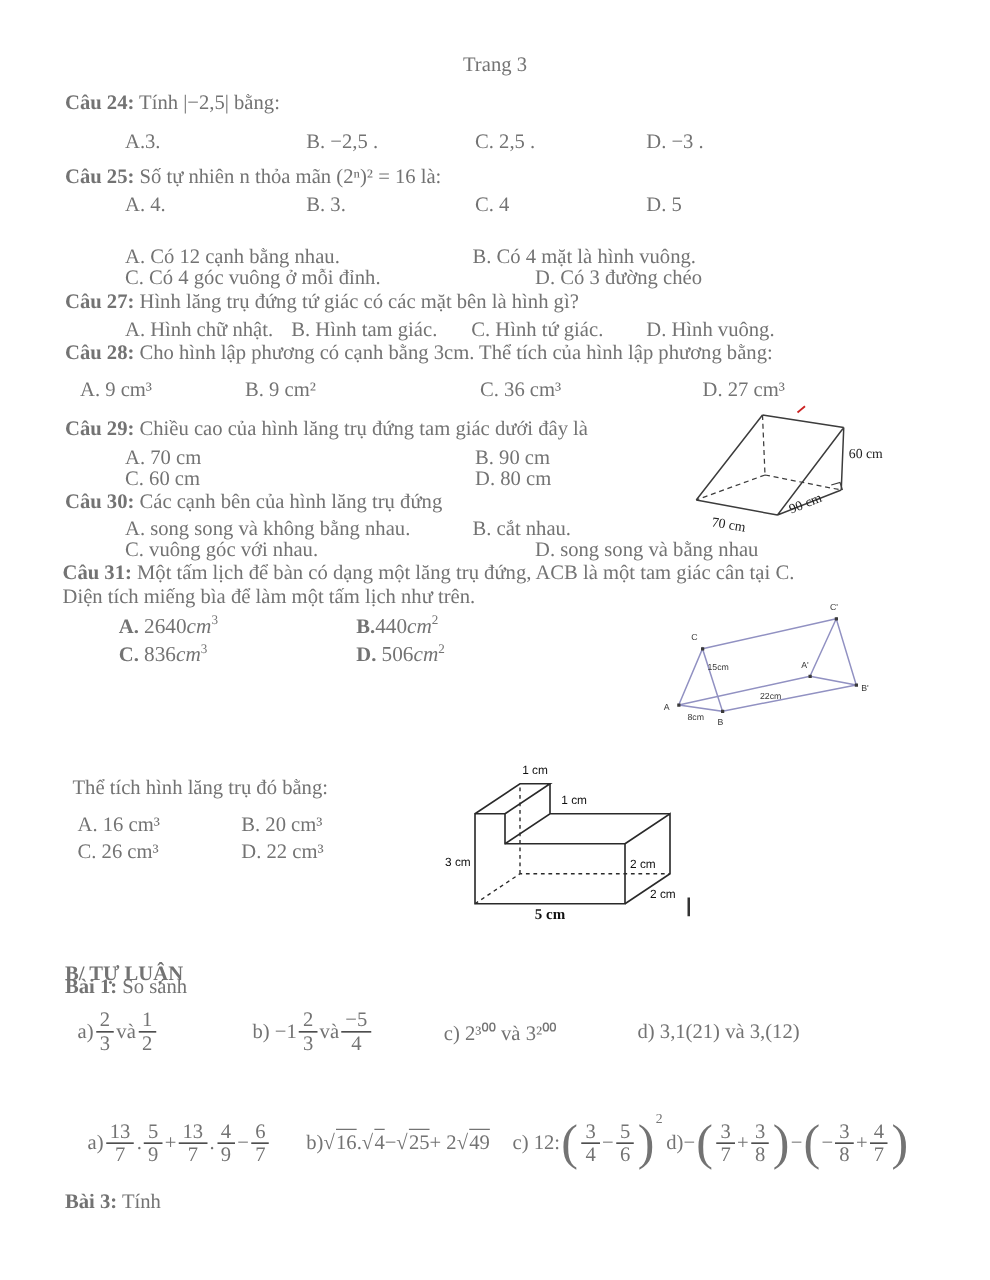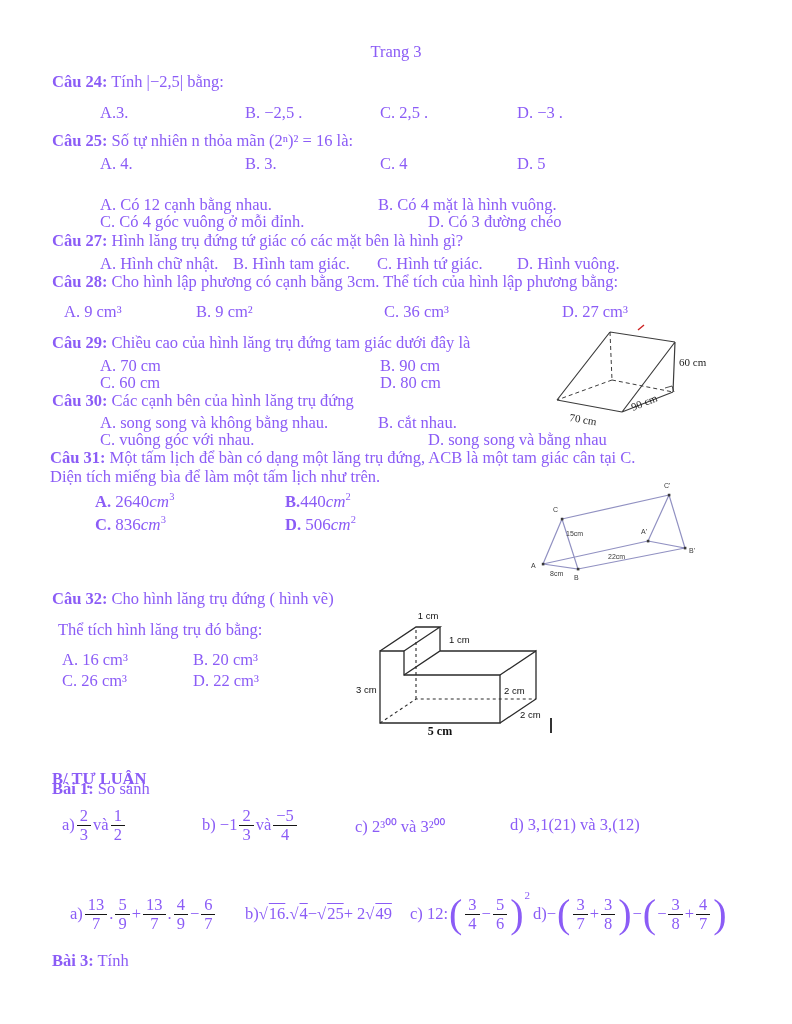--- a/index.html
+++ b/index.html
@@ -1,17 +1,17 @@
 <!DOCTYPE html>
 <html><head>
 <meta charset="utf-8">
 <style>
   html,body{margin:0;padding:0;background:#ffffff;}
   .page{position:relative;width:792px;height:1024px;background:#fff;overflow:hidden;
-        font-family:"Liberation Serif",serif;color:#8b5cf6;}
+        font-family:"Liberation Serif",serif;color:#737373;}
   .line{position:absolute;white-space:nowrap;font-size:16.5px;line-height:1.2;}
   .center{left:0;width:792px;text-align:center;}
   .b{font-weight:bold;}
   .opt{position:absolute;top:2px;white-space:nowrap;}
   
   .mathrow{position:absolute;white-space:nowrap;}
   .mexpr{position:absolute;top:0;height:100%;display:flex;align-items:center;font-size:16.5px;}
   .frac{display:inline-block;text-align:center;margin:0 2px;}
   .fnum{display:block;line-height:1.05;padding:0 3px;}
   .fden{display:block;line-height:1.05;padding:0 3px;border-top:1px solid #141414;}
@@ -101,21 +101,20 @@
   <div class="line" style="top:467px;left:50px">Diện tích miếng bìa để làm một tấm lịch như trên.</div>
   <div class="line" style="top:489px;left:0;width:792px">
     <span class="opt" style="left:95px"><b class="b">A.</b><span class="mval"><span> 2640</span><i>cm</i><sup>3</sup></span></span>
     <span class="opt" style="left:285px"><b class="b">B.</b><span class="mval"><span>440</span><i>cm</i><sup>2</sup></span></span>
   </div>
   <div class="line" style="top:512px;left:0;width:792px">
     <span class="opt" style="left:95px"><b class="b">C.</b><span class="mval"><span> 836</span><i>cm</i><sup>3</sup></span></span>
     <span class="opt" style="left:285px"><b class="b">D.</b><span class="mval"><span> 506</span><i>cm</i><sup>2</sup></span></span>
   </div>
 
-  <div class="line" style="top:589px;left:52px"><b class="b">Câu 32:</b><span>  Cho hình lăng trụ đứng ( hình vẽ)</span></div>
   <div class="line" style="top:620px;left:58px">Thể tích hình lăng trụ đó bằng:</div>
   <div class="line" style="top:648px;left:0;width:792px">
     <span class="opt" style="left:62px">A. 16 cm³</span>
     <span class="opt" style="left:193px">B. 20 cm³</span>
   </div>
   <div class="line" style="top:669px;left:0;width:792px">
     <span class="opt" style="left:62px">C. 26 cm³</span>
     <span class="opt" style="left:193px">D. 22 cm³</span>
   </div>
 

